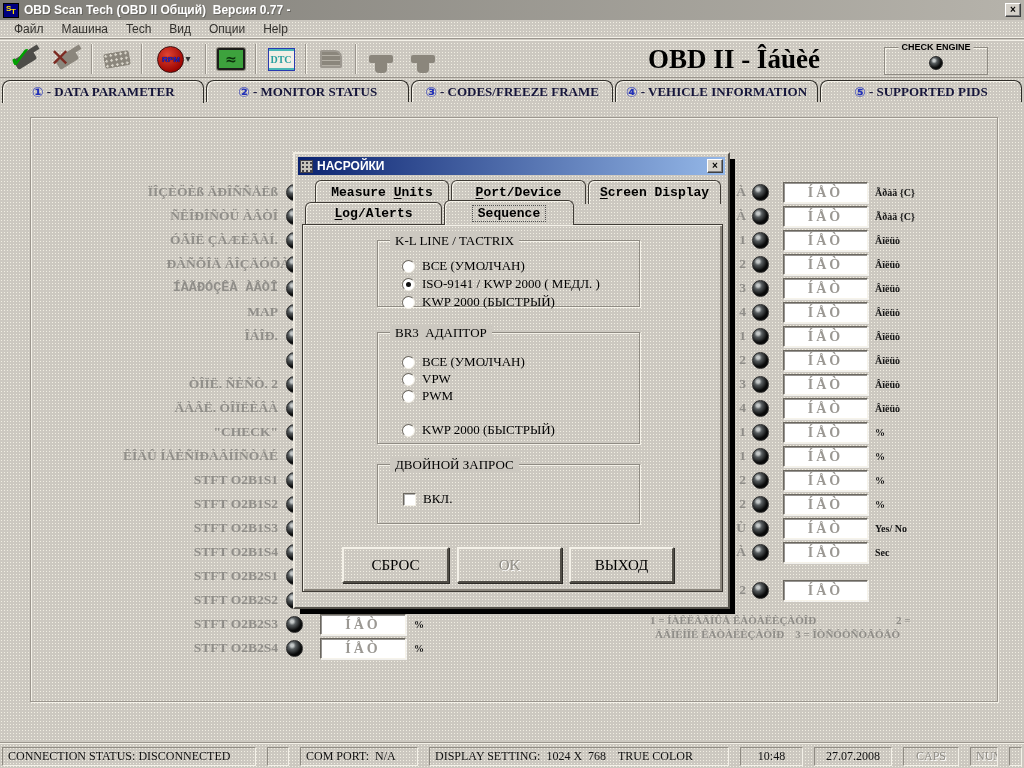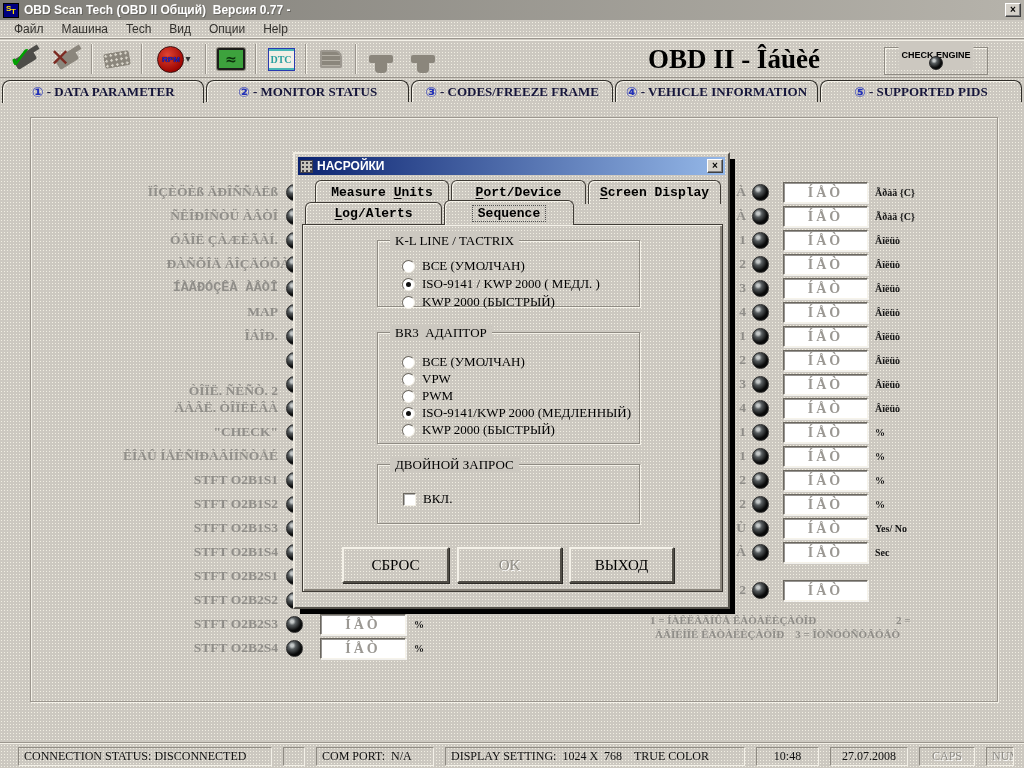--- a/index.html
+++ b/index.html
@@ -63,21 +63,21 @@
                box-shadow:inset 0 2px 0 #49b6b6, inset 0 -2px 0 #49b6b6; }
   .chip-shape { width:22px; height:18px; background:#8b867c; border-radius:2px 7px 2px 2px;
                 box-shadow:inset 0 0 0 2px #9d9890;
                 background-image:linear-gradient(#b5b0a6 1px,transparent 1px); background-size:100% 5px; }
   .tplug-shape { width:24px; height:8px; background:#8b867c; border-radius:2px; position:relative; }
   .tplug-shape::after { content:""; position:absolute; left:6px; top:8px; width:12px; height:10px;
                         background:#8b867c; border-radius:0 0 4px 4px; }
   .obd-title { flex:1; text-align:center; font:bold 27px "Liberation Serif","DejaVu Serif",serif; color:#000; }
   .check-engine { position:absolute; right:36px; top:6px; width:104px; height:28px;
                   border:1px solid #8f8b83; box-shadow:inset 1px 1px 0 #f4f1e8; }
-  .ce-label { position:absolute; left:50%; transform:translateX(-50%); top:-6px; padding:8px 3px;
+  .ce-label { position:absolute; left:50%; transform:translateX(-50%); top:-6px; padding:0 3px;
               font:bold 9px/10px "Liberation Sans",sans-serif; letter-spacing:0; color:#000;
               background-color:#ccc8c0; white-space:nowrap; }
   .led { border-radius:50%; border:1px solid #2a2a2a;
          background:radial-gradient(circle at 34% 30%, #c3c7c7 0 10%, #585d5f 26%, #0b0c0c 62%, #000 100%); }
   .ce-led { position:absolute; left:50%; top:8px; transform:translateX(-50%); width:14px; height:14px; }
 
   
   .tabstrip { position:absolute; left:0; top:80px; width:1024px; height:23px;
               display:flex; gap:2px; padding:0 2px; }
   .mtab { flex:1; height:22px; border:1px solid #2f2d28; border-bottom:none;
@@ -141,21 +141,21 @@
   .opt-label { font:13px "Liberation Serif","DejaVu Serif",serif; color:#000; white-space:pre; }
   .dbtn { position:absolute; top:393px; height:36px;
           border:2px solid; border-color:#f4f1e8 #514e47 #514e47 #f4f1e8;
           box-shadow:1px 1px 0 #2e2c28;
           display:flex; align-items:center; justify-content:center;
           font:15px "Liberation Serif","DejaVu Serif",serif; color:#000; cursor:default; }
   .dbtn.disabled { color:#8e8b84; text-shadow:1px 1px 0 #fff; }
 
   
   .statusbar { position:absolute; left:0; bottom:0; width:1024px; height:24px;
-               display:flex; align-items:center; gap:11px; padding:0 18px;
+               display:flex; align-items:center; gap:11px; padding:0 2px;
                box-shadow:0 -1px 0 #f4f1e8, 0 -2px 0 #9b968e; }
   .scell { height:19px; border:1px solid; border-color:#8f8b83 #f4f1e8 #f4f1e8 #8f8b83;
            font:12px/17px "Liberation Serif","DejaVu Serif",serif; color:#111;
            padding:0 5px; white-space:pre; overflow:hidden; flex:0 0 auto; }
   .scell.center { text-align:center; }
   .scell.dim { color:#8e8b84; text-shadow:1px 1px 0 #fff; }
 </style>
 </head>
 <body>
 
@@ -267,21 +267,21 @@
       <span class="led row-led" style="left: 286px; top: 280px;"></span>
       <span class="vbox" style="left: 320px; width: 86px; top: 278px;">ÍÅÒ</span>
       <span class="plabel" style="left: 36px; width: 242px; top: 304px;">MAP</span>
       <span class="led row-led" style="left: 286px; top: 304px;"></span>
       <span class="vbox" style="left: 320px; width: 86px; top: 302px;">ÍÅÒ</span>
       <span class="plabel" style="left: 36px; width: 242px; top: 328px;">ÎÁÎÐ.</span>
       <span class="led row-led" style="left: 286px; top: 328px;"></span>
       <span class="vbox" style="left: 320px; width: 86px; top: 326px;">ÍÅÒ</span>
       <span class="led row-led" style="left: 286px; top: 352px;"></span>
       <span class="vbox" style="left: 320px; width: 86px; top: 350px;">ÍÅÒ</span>
-      <span class="plabel" style="left: 36px; width: 242px; top: 376px; margin-top: 7px;">ÒÎÏË. ÑÈÑÒ. 2</span>
+      <span class="plabel" style="left: 36px; width: 242px; top: 376px;">ÒÎÏË. ÑÈÑÒ. 2</span>
       <span class="led row-led" style="left: 286px; top: 376px;"></span>
       <span class="vbox" style="left: 320px; width: 86px; top: 374px;">ÍÅÒ</span>
       <span class="plabel" style="left: 36px; width: 242px; top: 400px;">ÄÀÂË. ÒÎÏËÈÂÀ</span>
       <span class="led row-led" style="left: 286px; top: 400px;"></span>
       <span class="vbox" style="left: 320px; width: 86px; top: 398px;">ÍÅÒ</span>
       <span class="plabel" style="left: 36px; width: 242px; top: 424px;">"CHECK"</span>
       <span class="led row-led" style="left: 286px; top: 424px;"></span>
       <span class="vbox" style="left: 320px; width: 86px; top: 422px;">ÍÅÒ</span>
       <span class="plabel" style="left: 36px; width: 242px; top: 448px;">ÊÎÄÛ ÍÅÈÑÏÐÀÂÍÎÑÒÅÉ</span>
       <span class="led row-led" style="left: 286px; top: 448px;"></span>
@@ -430,26 +430,20 @@
             <span class="opt-label">ВСЕ (УМОЛЧАН)</span>
           </div>
           <div class="opt-row" style="top: 38px;">
             <span class="radio"></span>
             <span class="opt-label">VPW</span>
           </div>
           <div class="opt-row" style="top: 55px;">
             <span class="radio"></span>
             <span class="opt-label">PWM</span>
           </div>
-          <div class="opt-row" style="top: 72px;">
-            <span class="radio sel">
-              <span class="dot"></span>
-            </span>
-            <span class="opt-label">ISO-9141/KWP 2000 (МЕДЛЕННЫЙ)</span>
-          </div>
           <div class="opt-row" style="top: 89px;">
             <span class="radio"></span>
             <span class="opt-label">KWP 2000 (БЫСТРЫЙ)</span>
           </div>
         </div>
       </div>
 
     <div class="dgroup" style="left:82px; top:310px; width:263px; height:60px;">
       <span class="group-title">ДВОЙНОЙ ЗАПРОС</span>
       <div class="opt-row" style="left:25px; top:26px;">

